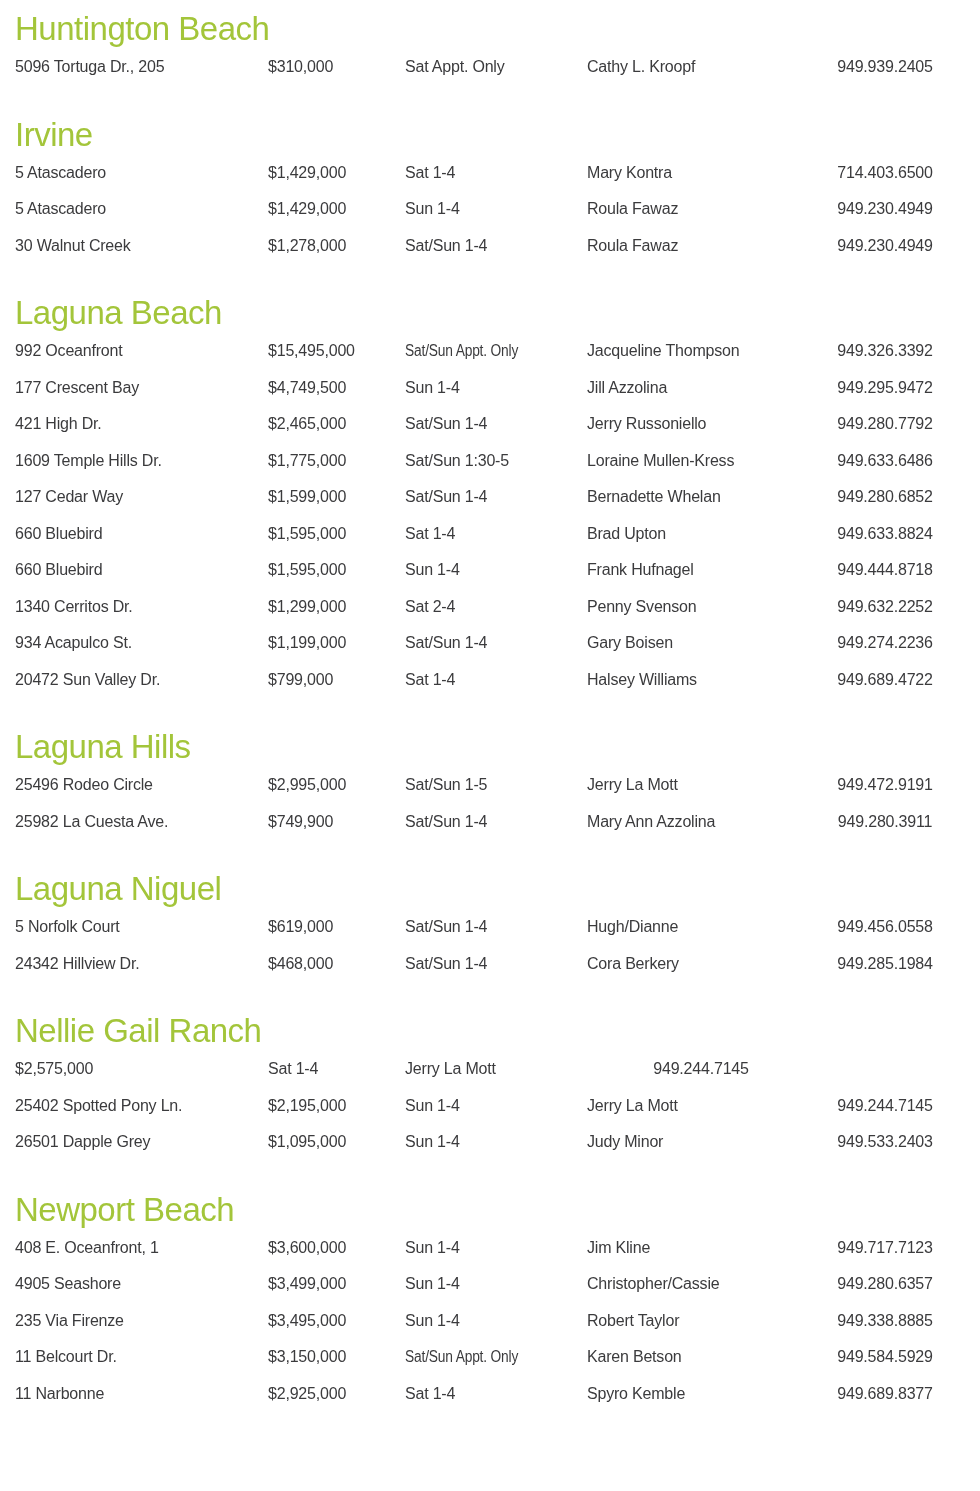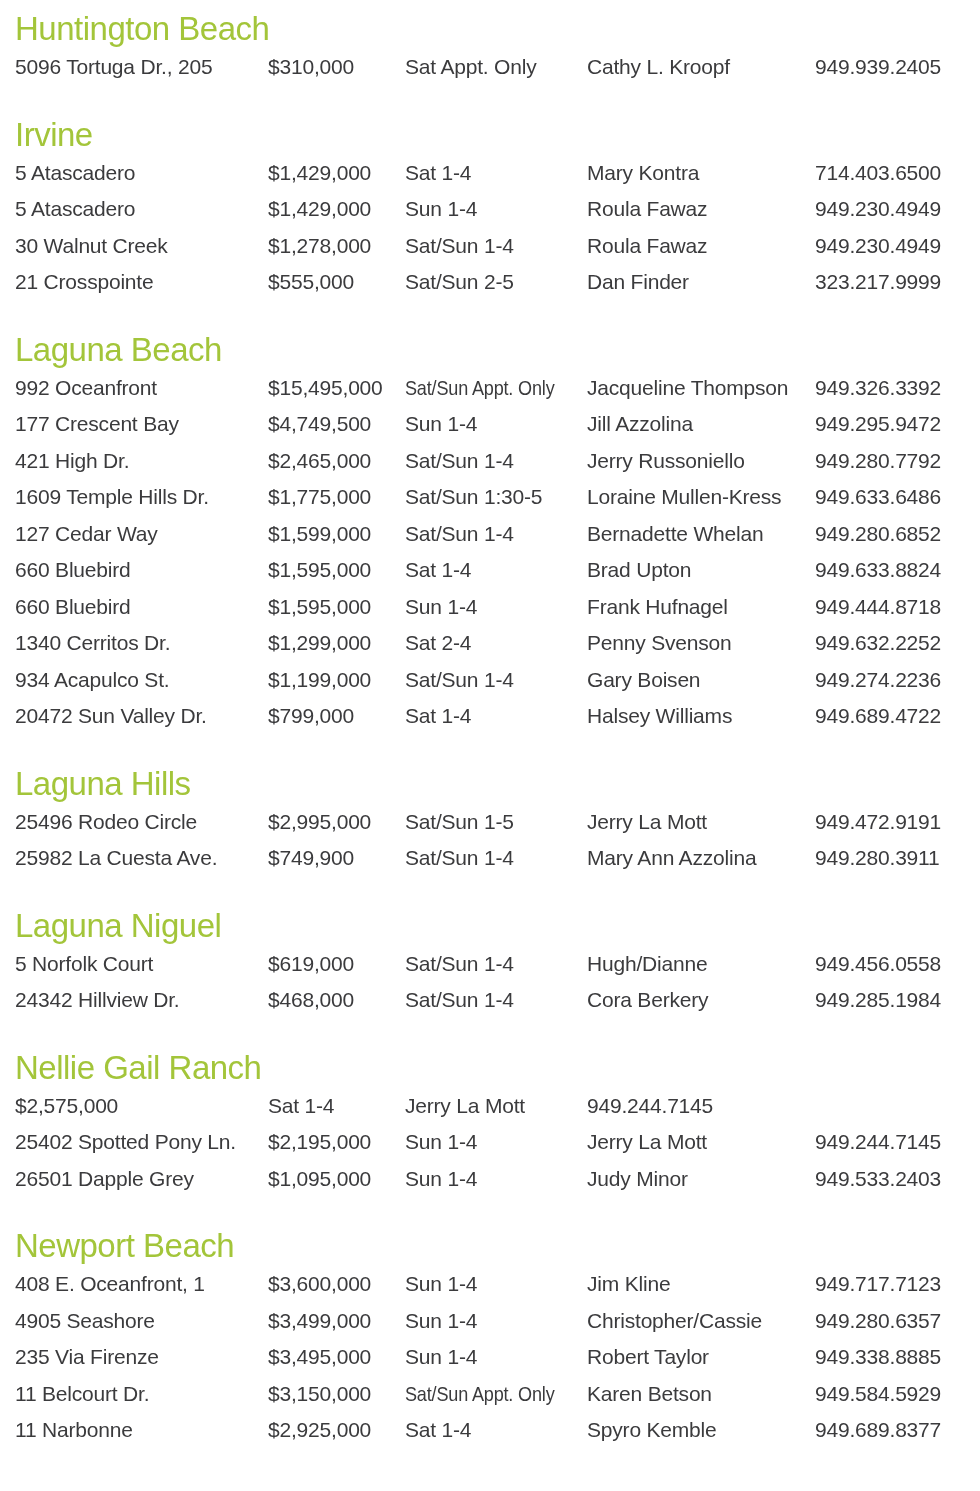--- a/index.html
+++ b/index.html
@@ -28,26 +28,26 @@
     letter-spacing: -0.5px;
     color: #a3c53a;
     margin: 0;
     white-space: nowrap;
   }
   .listing-row {
     display: grid;
     grid-template-columns: 253px 137px 182px 228px 140px;
     align-items: center;
     height: 36.5px;
-    font-size: 21px;
+    font-size: 16px;
     letter-spacing: -0.2px;
     white-space: nowrap;
   }
   .cell { overflow: visible; }
-  .cell.phone { text-align: left; }
+  .cell.phone { text-align: center; }
   .cell.condensed {
     transform: scaleX(0.86);
     transform-origin: 0 50%;
   }
 </style>
 </head>
 <body>
 
 <main class="page">
   <section class="city-section">
@@ -83,27 +83,20 @@
   </div>
 
   <div class="listing-row">
     <span class="cell address">30 Walnut Creek</span>
     <span class="cell price">$1,278,000</span>
     <span class="cell time">Sat/Sun 1-4</span>
     <span class="cell agent">Roula Fawaz</span>
     <span class="cell phone">949.230.4949</span>
   </div>
 
-  <div class="listing-row">
-    <span class="cell address">21 Crosspointe</span>
-    <span class="cell price">$555,000</span>
-    <span class="cell time">Sat/Sun 2-5</span>
-    <span class="cell agent">Dan Finder</span>
-    <span class="cell phone">323.217.9999</span>
-  </div>
 </div>
   </section>
 
   <section class="city-section">
     <h2 class="city-heading">Laguna Beach</h2>
     <div>
   <div class="listing-row">
     <span class="cell address">992 Oceanfront</span>
     <span class="cell price">$15,495,000</span>
     <span class="cell time condensed">Sat/Sun Appt. Only</span>

